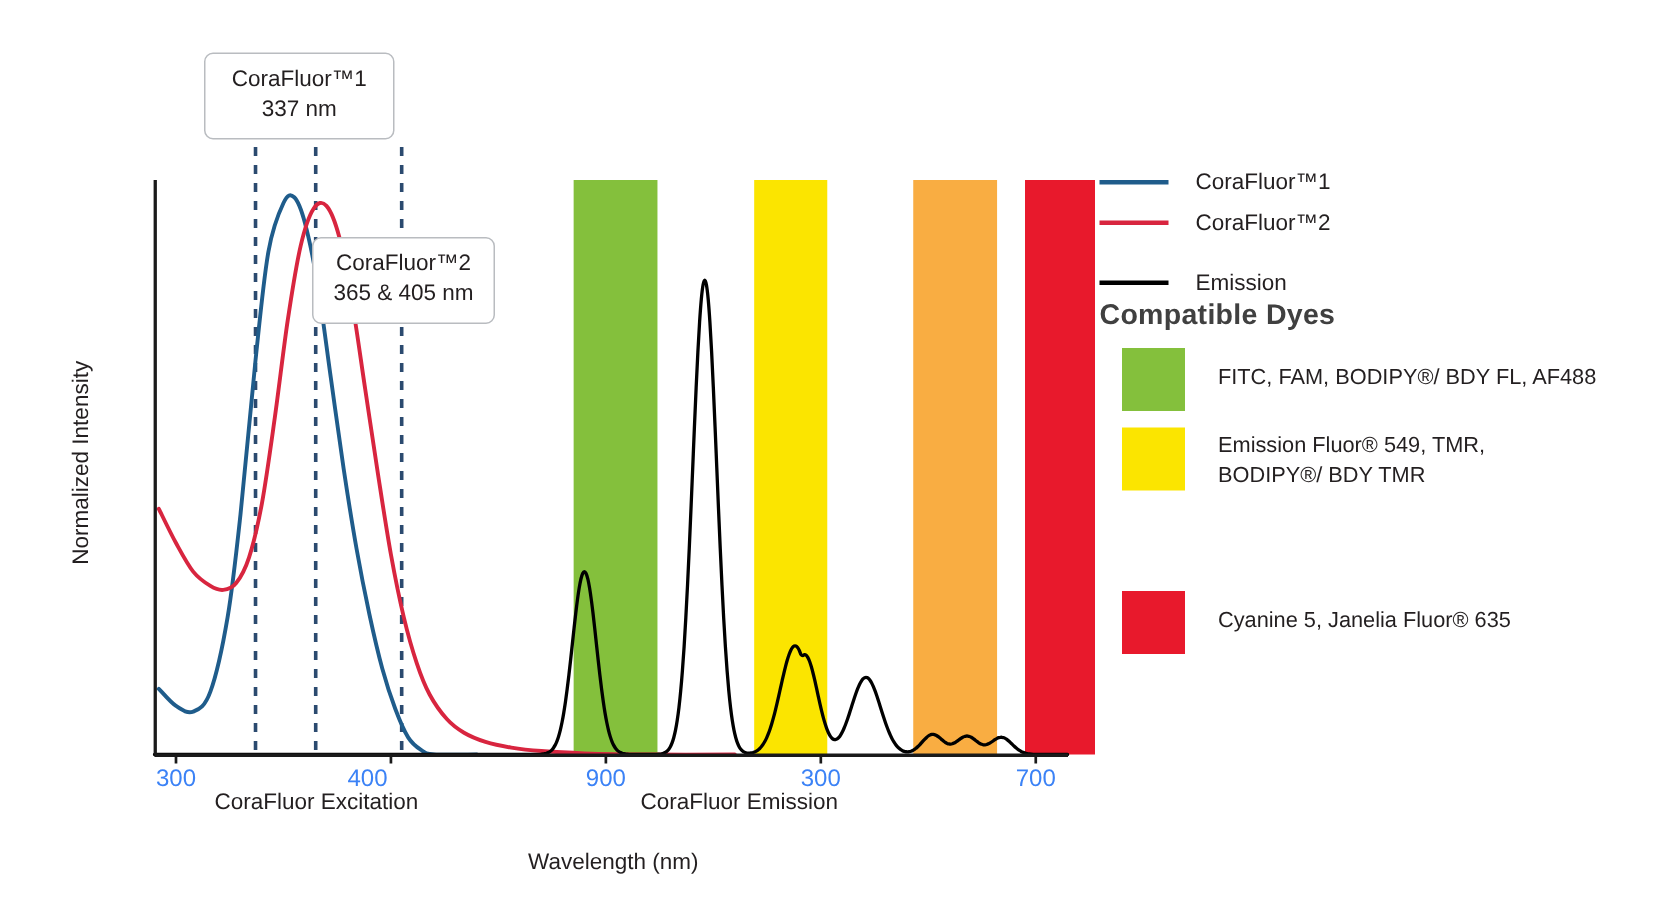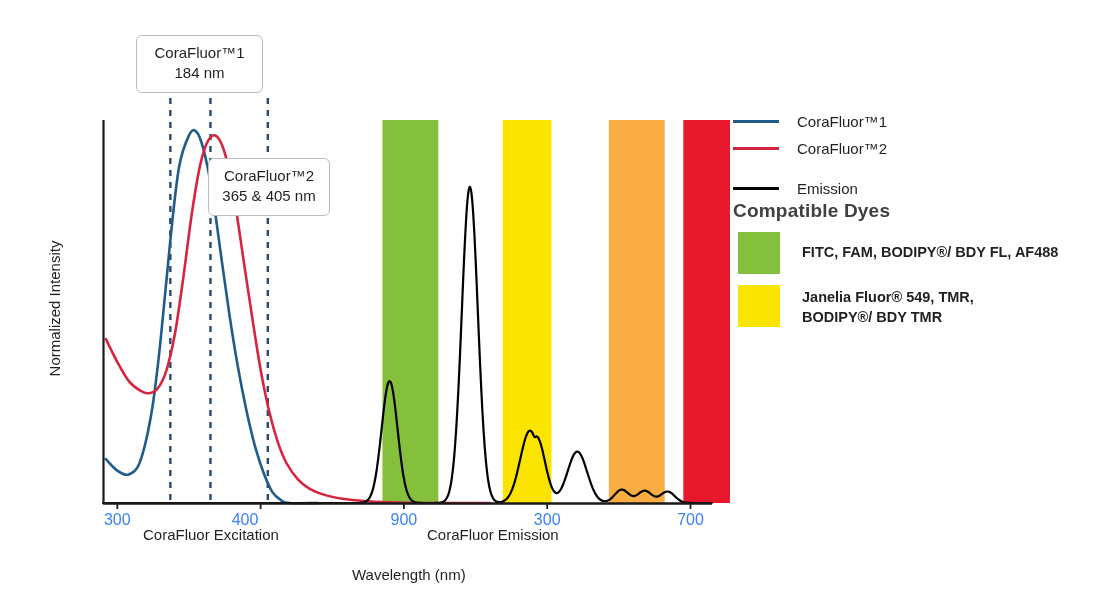--- a/index.html
+++ b/index.html
@@ -77,24 +77,23 @@
     position: absolute;
     left: 3px; top: 200px;
     font-size: 19px;
     font-weight: 700;
     color: #404040;
     letter-spacing: .2px;
   }
 
   .dye-row {
     position: absolute;
-    left: 8px;
+    left: 18px;
     display: flex;
     align-items: flex-start;
-    font-weight: bold;
   }
   .dye-swatch {
     width: 42px; height: 42px;
     flex: none;
     margin-right: 22px;
   }
   .dye-text {
     font-size: 14.5px;
     line-height: 1.4;
     color: #231f20;
@@ -137,21 +136,21 @@
         </g>
     </svg>
 
     <div class="axis-label" id="ylabel">Normalized Intensity</div>
     <div class="axis-label" id="xlabel-main">Wavelength (nm)</div>
     <div class="axis-label" id="xlabel-exc">CoraFluor Excitation</div>
     <div class="axis-label" id="xlabel-emi">CoraFluor Emission</div>
 
     <div class="callout" id="callout-1">
       <div>CoraFluor™1</div>
-      <div>184 nm</div>
+      <div>337 nm</div>
     </div>
     <div class="callout" id="callout-2">
       <div>CoraFluor™2</div>
       <div>365 &amp; 405 nm</div>
     </div>
   <div class="tick-label" style="left: 99.3294px; top: 511px; width: 36px; text-align: center;">300</div>
       <div class="tick-label" style="left: 227px; top: 511px; width: 36px; text-align: center;">400</div>
       <div class="tick-label" style="left: 385.918px; top: 511px; width: 36px; text-align: center;">900</div>
       <div class="tick-label" style="left: 529.212px; top: 511px; width: 36px; text-align: center;">300</div>
       <div class="tick-label" style="left: 672.506px; top: 511px; width: 36px; text-align: center;">700</div>
@@ -173,18 +172,22 @@
     </div>
 
     <div id="dyes-title">Compatible Dyes</div>
 
     <div class="dye-row" style="top:232px;">
       <span class="dye-swatch" style="background: rgb(132, 192, 60);"></span>
       <span class="dye-text">FITC, FAM, BODIPY®/ BDY FL, AF488</span>
     </div>
     <div class="dye-row" style="top:285px;">
       <span class="dye-swatch" style="background: rgb(251, 229, 0);"></span>
-      <span class="dye-text" style="padding-top:2px;">Janelia Fluor® 549, TMR,
+      <span class="dye-text" style="padding-top:2px;">Emission Fluor® 549, TMR,
 BODIPY®/ BDY TMR</span>
+    </div>
+    <div class="dye-row" style="top:394px;">
+      <span class="dye-swatch" style="background: rgb(232, 25, 44);"></span>
+      <span class="dye-text">Cyanine 5, Janelia Fluor® 635</span>
     </div>
 
   </div>
 </div>
 
 </body></html>

